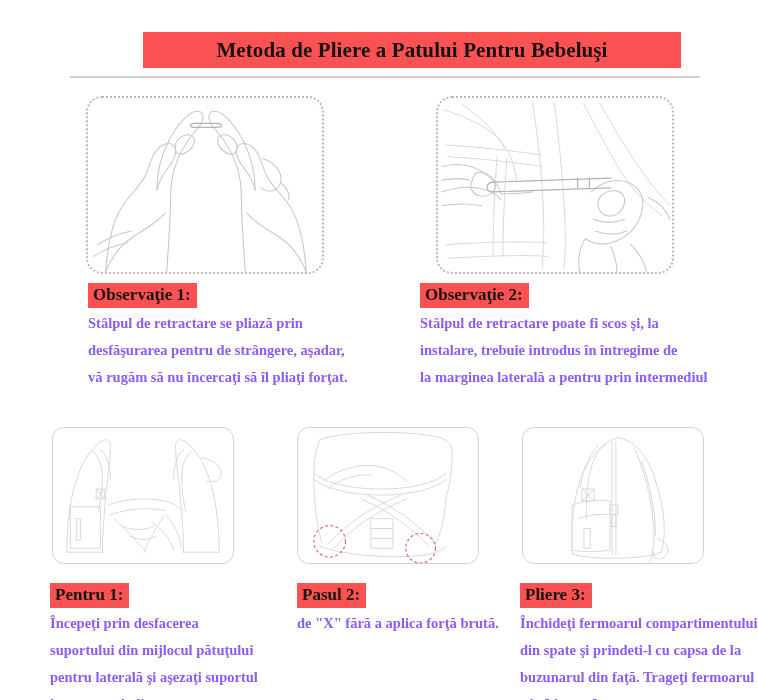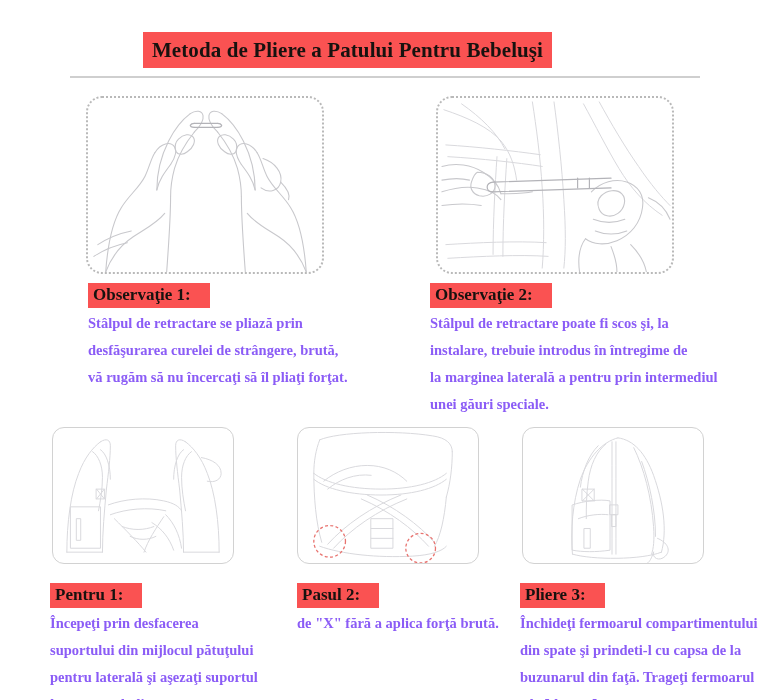--- a/index.html
+++ b/index.html
@@ -27,21 +27,21 @@
     position: absolute;
     left: 0;
     top: 0;
     width: 758px;
     height: 90px;
   }
   .title-banner {
     position: absolute;
     left: 143px;
     top: 32px;
-    width: 409px;
+    width: 538px;
     height: 36px;
     background: #fa5252;
     display: flex;
     align-items: center;
     justify-content: center;
     box-sizing: border-box;
   }
   .title-banner .title-text {
     font-family: "Liberation Serif", "DejaVu Serif", serif;
     font-weight: bold;
@@ -82,21 +82,21 @@
 
   
   .chip {
     display: inline-block;
     background: #fa5252;
     color: #17120f;
     font-family: "Liberation Serif", "DejaVu Serif", serif;
     font-weight: bold;
     font-size: 17px;
     line-height: 20px;
-    padding: 2px 19px 3px 5px;
+    padding: 2px 6px 3px 5px;
     white-space: nowrap;
   }
 
   .block {
     position: absolute;
   }
   .block .body {
     font-family: "Liberation Serif", "DejaVu Serif", serif;
     font-weight: bold;
     font-size: 14.5px;
@@ -106,21 +106,21 @@
   }
   .block .body p {
     margin: 0;
   }
 
   
   #obs1-frame { left: 86px;  top: 96px;  width: 238px; height: 178px; }
   #obs2-frame { left: 436px; top: 96px;  width: 238px; height: 178px; }
 
   #obs1-block { left: 88px;  top: 283px; width: 320px; }
-  #obs2-block { left: 430px; top: 283px; width: 320px; }
+  #obs2-block { left: 420px; top: 283px; width: 320px; }
 
   #step1-frame { left: 52px;  top: 427px; width: 182px; height: 137px; }
   #step2-frame { left: 297px; top: 427px; width: 182px; height: 137px; }
   #step3-frame { left: 522px; top: 427px; width: 182px; height: 137px; }
 
   #step1-block { left: 50px;  top: 583px; width: 250px; }
   #step2-block { left: 297px; top: 583px; width: 232px; }
   #step3-block { left: 520px; top: 583px; width: 245px; }
 
   .ink      { fill: none; stroke: #c8c8cc; stroke-width: 1.1; stroke-linecap: round; stroke-linejoin: round; }
@@ -234,32 +234,31 @@
         <path d="M154 82 L154 92"></path>
         <path d="M56 86 C52 86 50 89 50 91 C50 94 52 96 56 96"></path>
       </g>
     </svg>
   </div>
 
   <div class="block" id="obs1-block">
     <span class="chip">Observaţie 1:</span>
     <div class="body">
       <p>Stâlpul de retractare se pliază prin</p>
-      <p>desfăşurarea curelei de strângere, brută,</p>
+      <p>desfăşurarea pentru de strângere, aşadar,</p>
       <p>vă rugăm să nu încercaţi să îl pliaţi forţat.</p>
     </div>
   </div>
 
   <div class="block" id="obs2-block">
     <span class="chip">Observaţie 2:</span>
     <div class="body">
       <p>Stâlpul de retractare poate fi scos şi, la</p>
       <p>instalare, trebuie introdus în întregime de</p>
       <p>la marginea laterală a pentru prin intermediul</p>
-      <p>unei găuri speciale.</p>
     </div>
   </div>
 
   <div class="illus solid" id="step1-frame">
     <svg viewBox="0 0 182 137" preserveAspectRatio="none" aria-hidden="true">
       <g class="ink-soft">
 
         <path d="M14 126 C14 96 18 66 26 46 C32 30 40 20 48 14"></path>
         <path d="M48 14 C54 10 58 12 58 18 C58 30 56 46 54 62"></path>
         <path d="M54 62 C52 84 50 106 50 126"></path>

